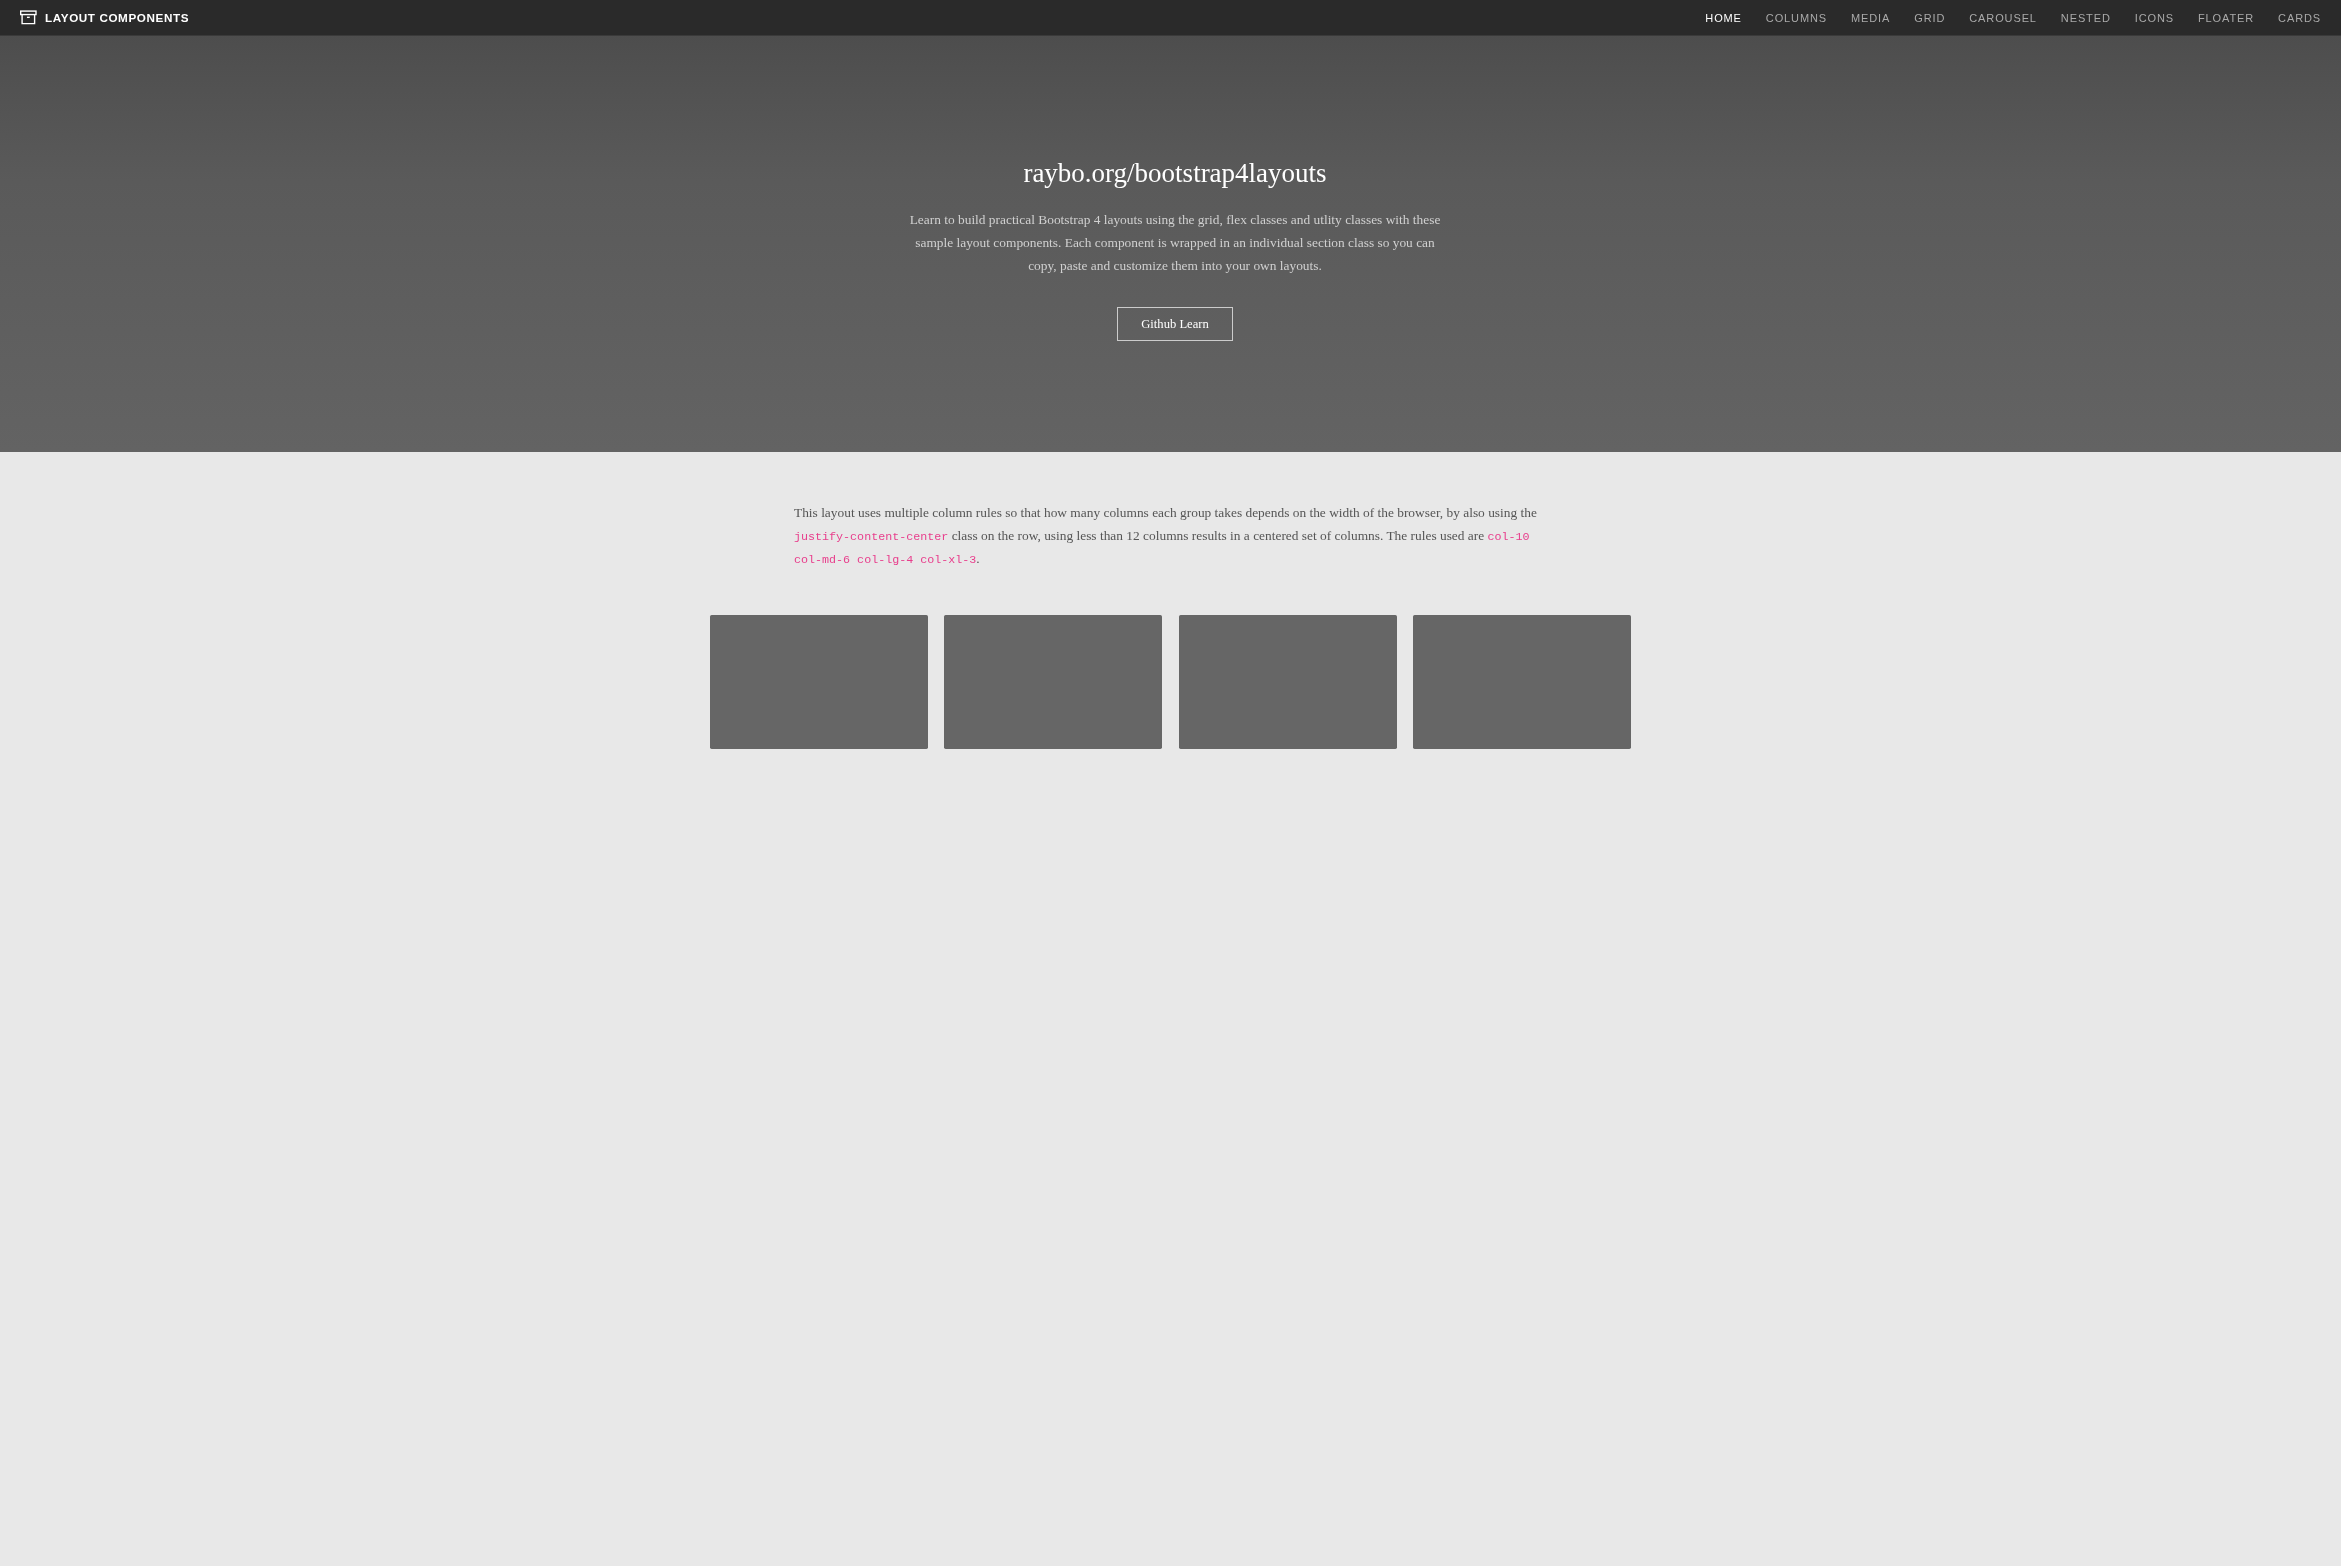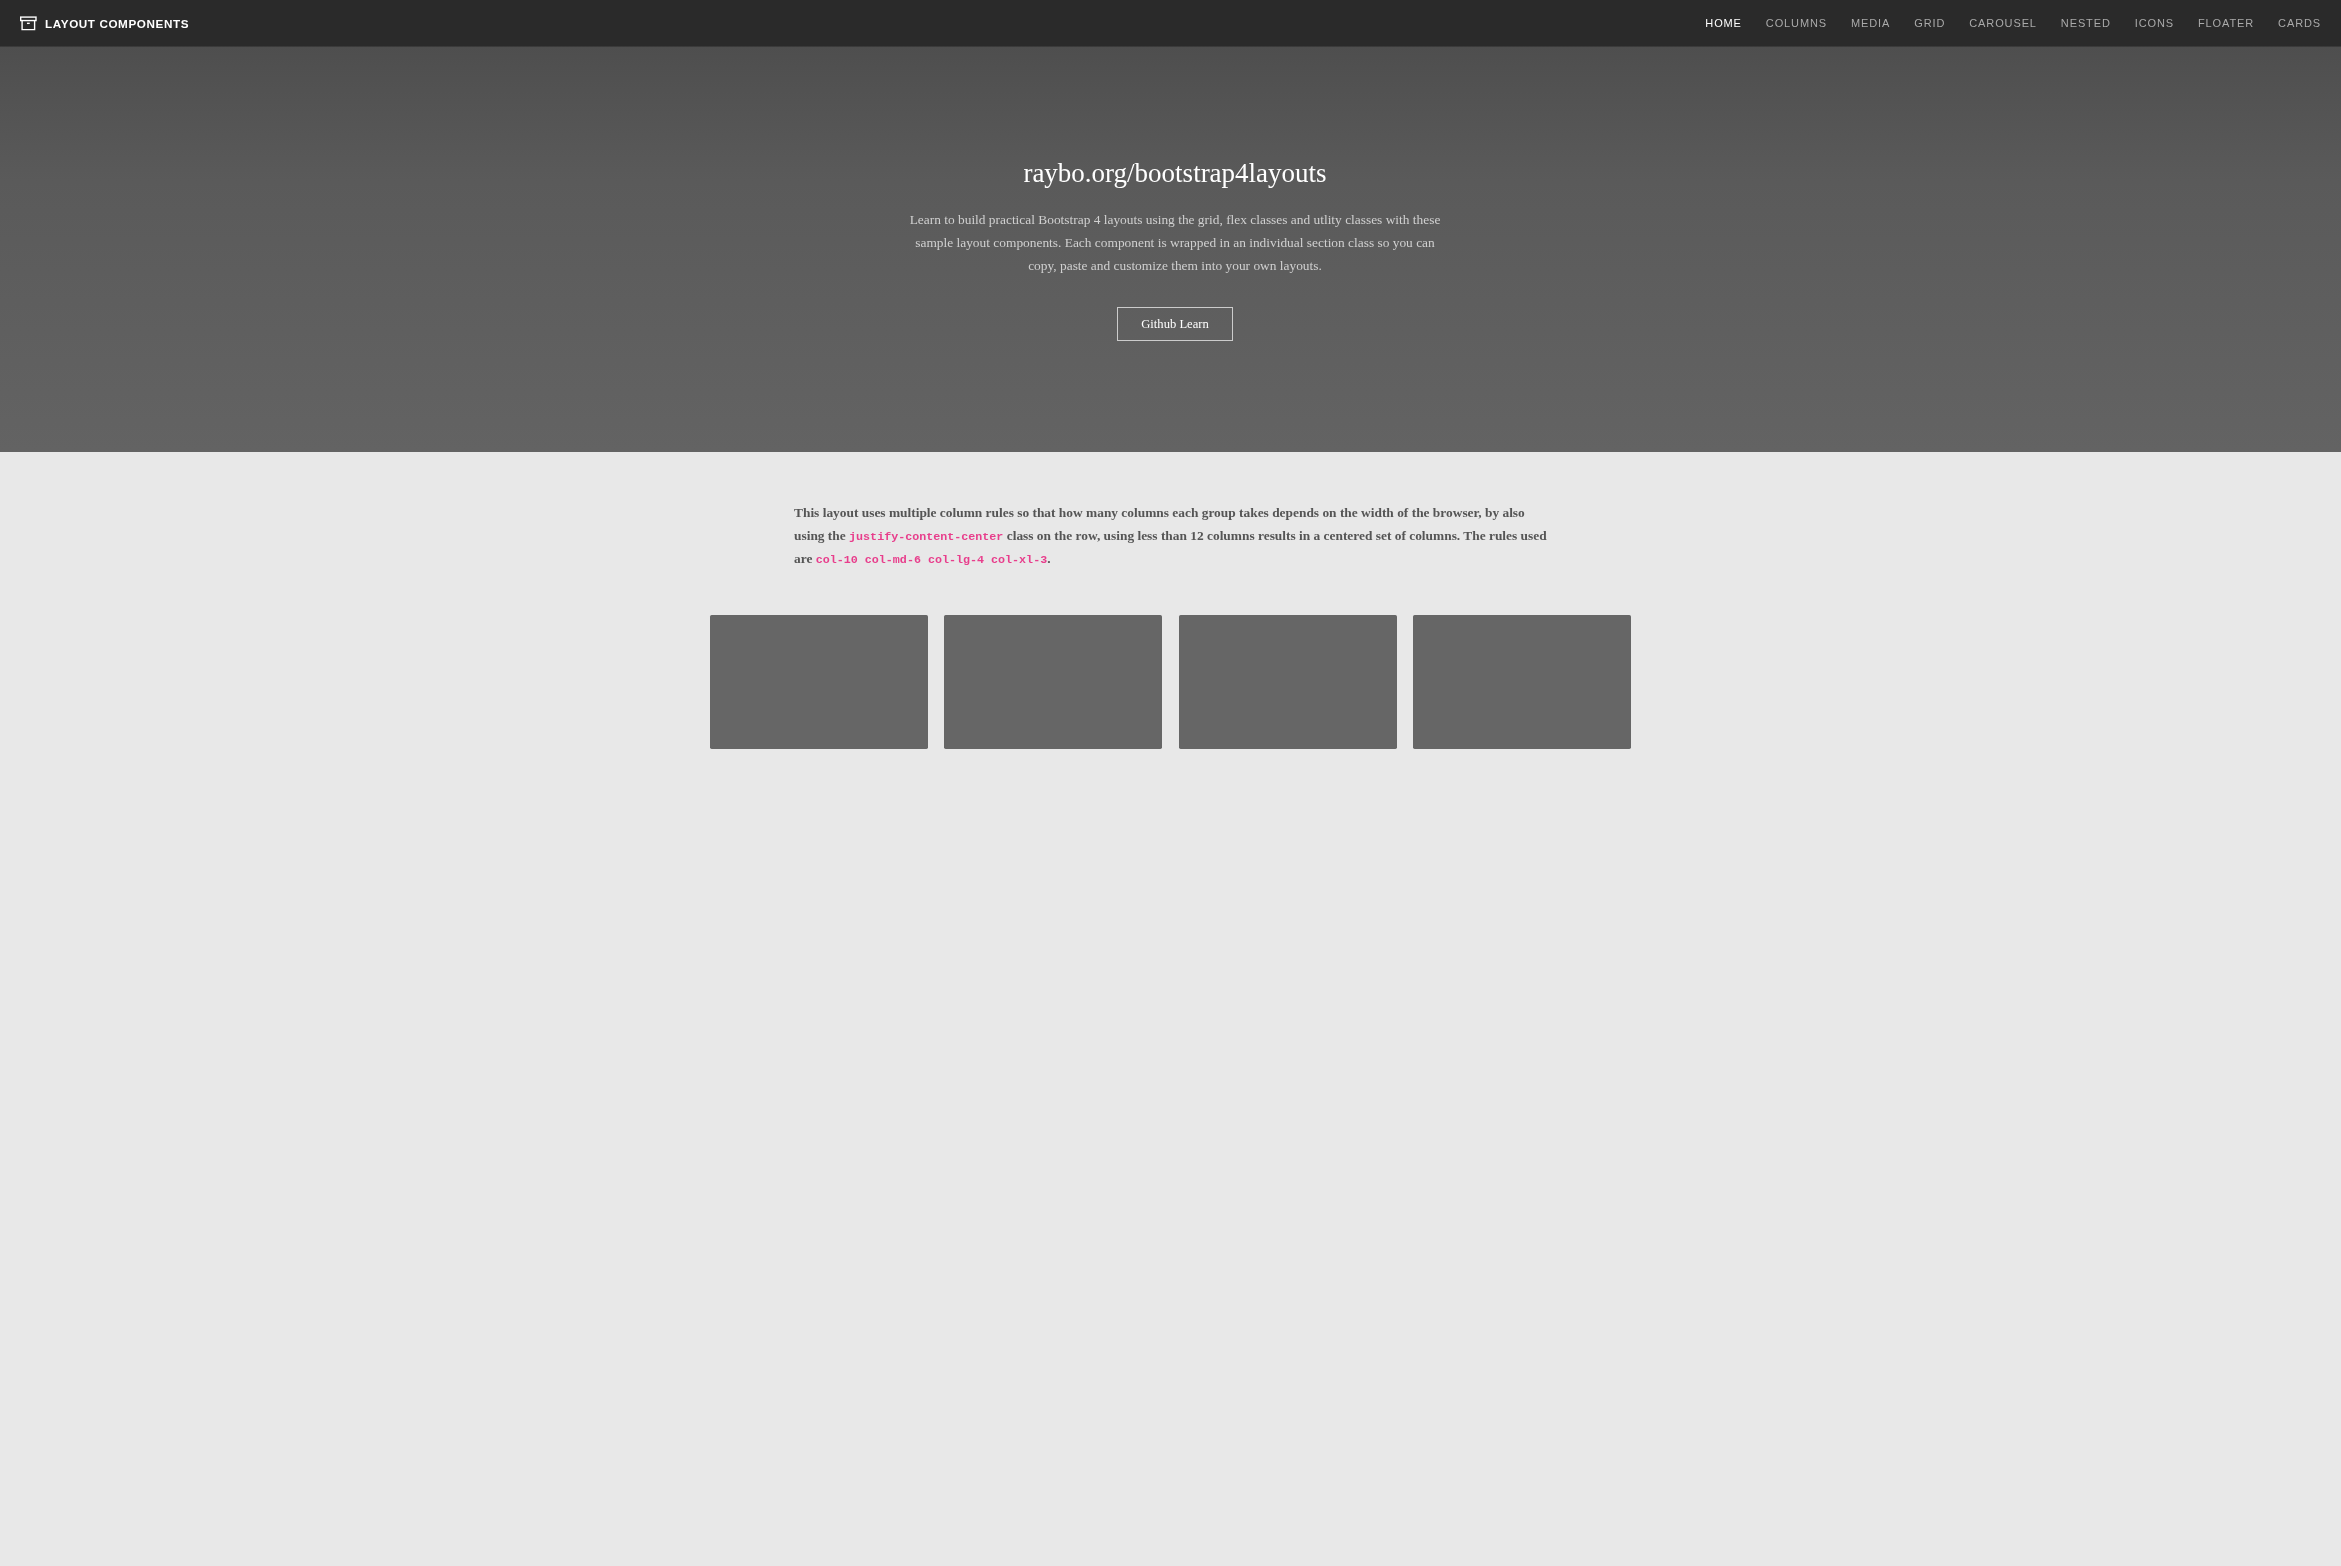--- a/index.html
+++ b/index.html
@@ -18,21 +18,21 @@
     nav {
       position: fixed;
       top: 0;
       left: 0;
       right: 0;
       z-index: 100;
       display: flex;
       align-items: center;
       justify-content: space-between;
       padding: 0 20px;
-      height: 47px;
+      height: 36px;
       background: rgba(40, 40, 40, 0.95);
       border-bottom: 0.8px solid rgba(255,255,255,0.08);
     }
 
     .nav-brand {
       display: flex;
       align-items: center;
       gap: 8.4px;
       color: #fff;
       font-family: Arial, sans-serif;
@@ -128,21 +128,20 @@
       font-family: Georgia, serif;
     }
 
     .section-desc {
       max-width: 753px;
       margin: 0 auto 44px;
       font-size: 13.4px;
       color: #555;
       line-height: 1.7;
       font-family: Georgia, serif;
-      font-weight: bold;
     }
 
     .section-desc code {
       color: #e83e8c;
       font-family: 'Courier New', monospace;
       font-size: 11.7px;
     }
 
     .columns-grid {
       display: grid;

